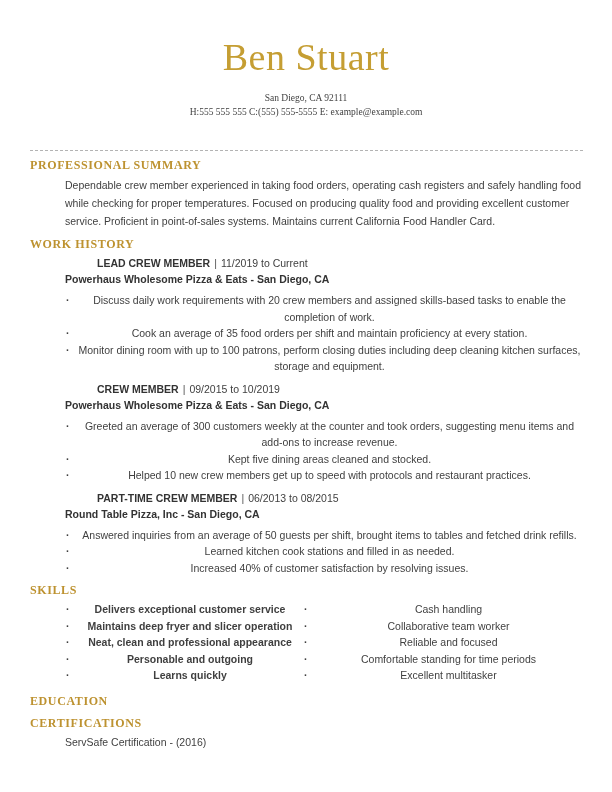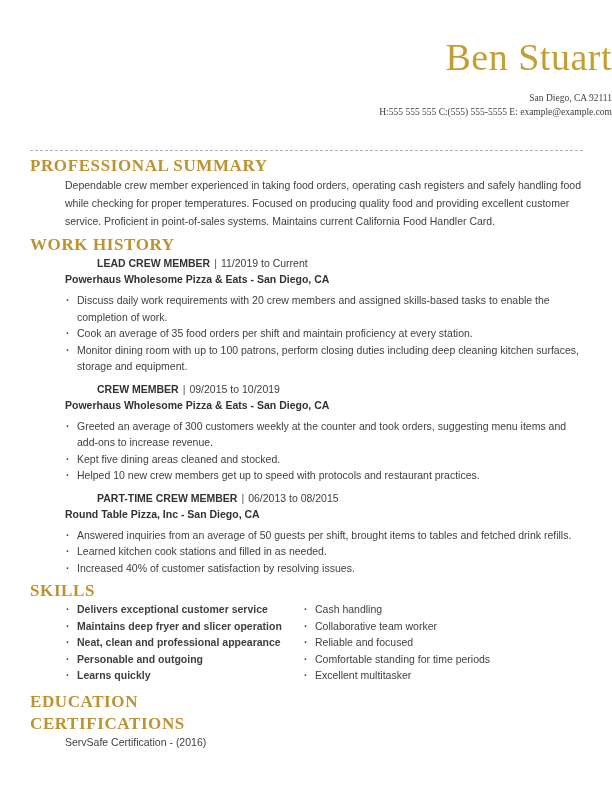--- a/index.html
+++ b/index.html
@@ -8,56 +8,56 @@
     width: 612px;
     height: 792px;
     margin: 0 auto;
     background: #ffffff;
     font-family: "Liberation Sans", sans-serif;
     color: #3f3f3f;
     overflow: hidden;
     position: relative;
   }
   
-  .header { text-align: right; padding-top: 38px; }
+  .header { text-align: center; padding-top: 38px; }
   .name {
     font-family: "Liberation Serif", "DejaVu Serif", serif;
     font-size: 38px;
     line-height: 1.0;
     color: #c59e33;
     font-weight: 400;
     letter-spacing: 0.5px;
   }
   .contact-block { margin-top: 15px; font-size: 9.5px; line-height: 14px; color: #3f3f3f; font-family: Liberation Serif, serif; }
   
   .divider {
     border: none;
     border-top: 1px dashed #b3b3b3;
     margin: 31px 29px 0 30px;
     height: 0;
   }
   
   .section-heading {
     font-family: "Liberation Serif", "DejaVu Serif", serif;
     font-weight: bold;
-    font-size: 17px;
+    font-size: 12px;
     line-height: 15px;
     letter-spacing: 0.6px;
     color: #bd9230;
     margin: 7px 30px 3px 30px;
   }
   .indent { margin-left: 65px; margin-right: 30px; }
   .summary-text { font-size: 10.5px; line-height: 18px; }
   
   .job { margin-top: 6px; }
   .job-title-line { font-size: 10.5px; line-height: 16px; }
   .job-title { font-weight: bold; color: #333333; padding-left: 32px; }
   .job-sep { padding: 0 4px; color: #555555; }
   .job-company { font-size: 10.5px; line-height: 16px; font-weight: bold; color: #333333; }
-  ul.bullets { list-style: none; margin: 5px 0 3px 12px; }
+  ul.bullets { list-style: none; margin: 5px 0 3px 12px; text-align: center; }
   ul.bullets li {
     font-size: 10.5px;
     line-height: 16.5px;
     position: relative;
     padding-left: 0;
   }
   ul.bullets li::before {
     content: "\00b7";
     position: absolute;
     left: -11px;

